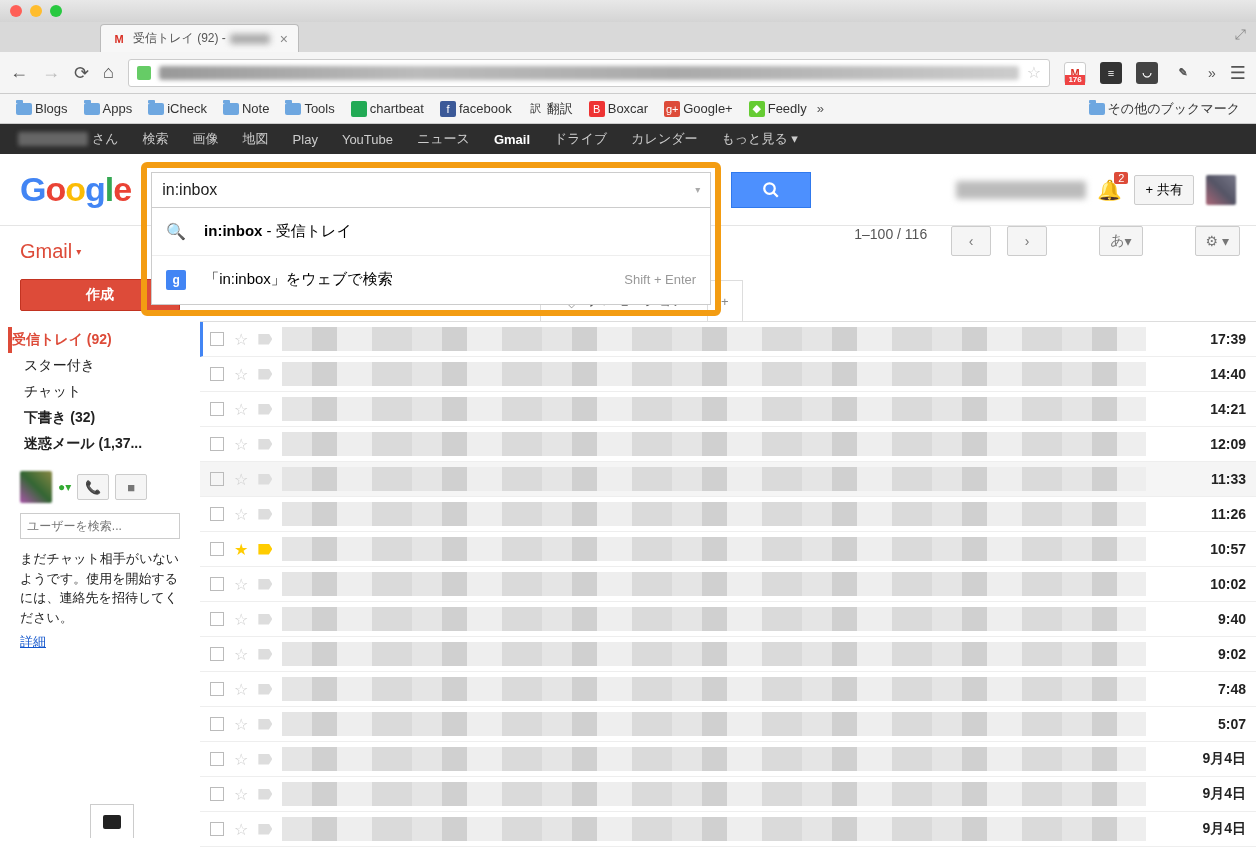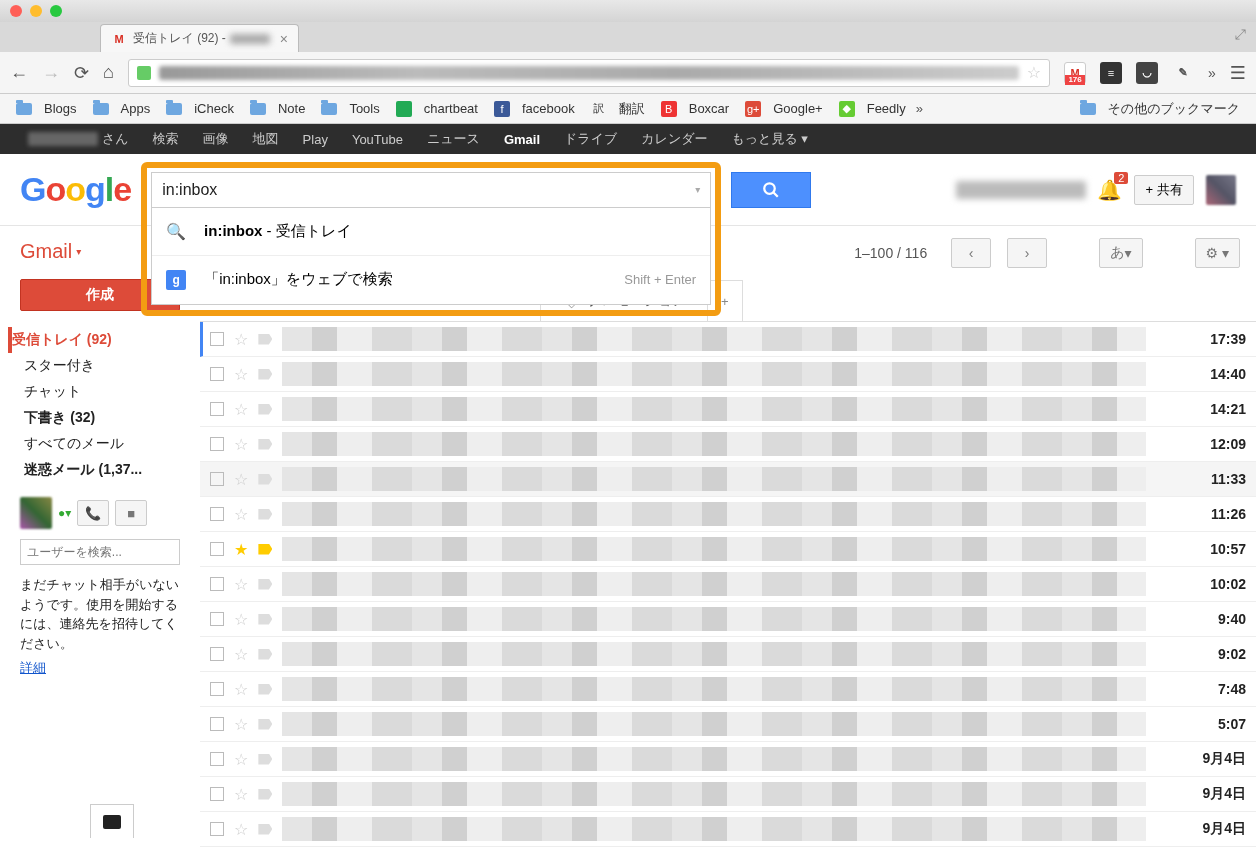--- a/index.html
+++ b/index.html
@@ -25,29 +25,29 @@
 .omnibox { flex:1; height:28px; background:#fff; border:1px solid #ccc; border-radius:3px; display:flex; align-items:center; padding:0 8px; gap:8px; }
 .lock-ic { width:14px; height:14px; background:#6c6; border-radius:2px; }
 .url-blur { flex:1; height:14px; background:linear-gradient(90deg,#999 0%,#bbb 30%,#aaa 60%,#ccc 100%); filter:blur(2px); border-radius:3px; }
 .star-ic { color:#ccc; font-size:16px; }
 .ext-ic { width:22px; height:22px; border-radius:3px; display:inline-flex; align-items:center; justify-content:center; font-size:11px; font-weight:bold; }
 .gmail-ic { background:#fff; border:1px solid #ccc; position:relative; }
 .gmail-ic::before { content:"M"; color:#d93025; font-weight:bold; }
 .gmail-ic .badge { position:absolute; bottom:-2px; left:0; right:0; background:#ef4444; color:#fff; font-size:8px; text-align:center; line-height:10px; }
 
 .bookmarks { height:30px; background:#f5f5f5; border-bottom:1px solid #ccc; display:flex; align-items:center; padding:0 10px; gap:4px; font-size:13px; color:#333; }
-.bm { display:flex; align-items:center; gap:12px; padding:2px 6px; cursor:pointer; }
+.bm { display:flex; align-items:center; gap:3px; padding:2px 6px; cursor:pointer; }
 .bm .folder { width:16px; height:12px; background:#6ea7e0; border-radius:2px; position:relative; }
 .bm .folder::before { content:""; position:absolute; top:-3px; left:0; width:7px; height:3px; background:#6ea7e0; border-radius:1px 1px 0 0; }
 .bm-ic { width:16px; height:16px; display:inline-flex; align-items:center; justify-content:center; font-size:11px; border-radius:2px; }
 .bm-spacer { flex:1; }
 .bm-more { color:#555; }
 
 
-.gbar { height:30px; background:#2d2d2d; color:#ccc; display:flex; align-items:center; padding:0 28px; gap:24px; font-size:13px; }
+.gbar { height:30px; background:#2d2d2d; color:#ccc; display:flex; align-items:center; padding:0 18px; gap:24px; font-size:13px; }
 .gbar .blur { width:70px; height:14px; background:#666; filter:blur(2px); border-radius:2px; }
 .gbar-link { cursor:pointer; }
 .gbar-link.active { color:#fff; font-weight:bold; }
 
 
 .ghdr { height:72px; background:#fff; display:flex; align-items:center; padding:0 20px; gap:20px; position:relative; border-bottom:1px solid #e5e5e5; }
 .glogo { font-family:Georgia,serif; font-size:34px; font-weight:bold; letter-spacing:-1px; }
 .glogo span:nth-child(1){color:#4285F4;} .glogo span:nth-child(2){color:#EA4335;} .glogo span:nth-child(3){color:#FBBC05;} .glogo span:nth-child(4){color:#4285F4;} .glogo span:nth-child(5){color:#34A853;} .glogo span:nth-child(6){color:#EA4335;}
 
 .searchbox-wrap { position:relative; margin-left:0; }
@@ -85,21 +85,21 @@
 .hangout-row .av { width:32px; height:32px; background:linear-gradient(45deg,#a5a,#363,#884); filter:blur(1px); border-radius:2px; }
 .hstatus { color:#3a3; font-size:12px; }
 .hbtn { width:32px; height:26px; border:1px solid #ccc; background:#f5f5f5; display:inline-flex; align-items:center; justify-content:center; color:#777; border-radius:2px; }
 .usearch { width:160px; height:26px; border:1px solid #ccc; padding:0 6px; font-size:12px; color:#999; margin-top:10px; background:#fff; }
 .hangout-txt { font-size:13px; color:#222; margin-top:10px; line-height:1.5; }
 .detail-link { color:#1155cc; font-size:13px; cursor:pointer; margin-top:6px; display:inline-block; text-decoration:underline; }
 .chat-fab { position:fixed; left:90px; bottom:10px; width:44px; height:34px; background:#fff; border:1px solid #ccc; border-bottom:none; display:flex; align-items:center; justify-content:center; }
 .chat-fab::before { content:""; width:18px; height:14px; background:#222; border-radius:2px; }
 
 .main { flex:1; display:flex; flex-direction:column; }
-.toolbar { height:54px; display:flex; align-items:center; padding:0 16px; gap:16px; justify-content:flex-end; }
+.toolbar { height:54px; display:flex; padding:0 16px; gap:16px; justify-content:flex-end; }
 .pager-txt { font-size:14px; color:#555; margin-right:8px; }
 .tbtn { border:1px solid #ccc; background:#f5f5f5; height:30px; min-width:40px; display:inline-flex; align-items:center; justify-content:center; color:#777; font-size:14px; padding:0 10px; border-radius:2px; cursor:pointer; }
 
 .tabs { display:flex; border-bottom:1px solid #ddd; height:42px; align-items:stretch; padding-left:340px; }
 .tab-item { display:flex; align-items:center; gap:8px; padding:0 20px; border:1px solid #ddd; border-bottom:none; margin-right:-1px; font-size:14px; color:#555; background:#fff; cursor:pointer; }
 .tab-item .tic { color:#888; }
 .tab-plus { width:36px; display:flex; align-items:center; justify-content:center; border:1px solid #ddd; border-bottom:none; color:#888; cursor:pointer; }
 
 .rows { flex:1; overflow:hidden; }
 .row { height:35px; display:flex; align-items:center; border-bottom:1px solid #eee; padding:0 10px; gap:10px; }
@@ -260,21 +260,20 @@
 <div class="content">
 
   <aside class="sidebar">
     <div class="gmail-lbl">Gmail</div>
     <div class="compose">作成</div>
     <ul class="navlist" id="navlist">
         <li class="sel bold">受信トレイ (92)</li>
         <li>スター付き</li>
         <li>チャット</li>
         <li class="bold">下書き (32)</li>
-        <li>すべてのメール</li>
         <li class="bold">迷惑メール (1,37...</li>
       </ul>
     <div class="hangout-row">
       <span class="av"></span>
       <span class="hstatus">●▾</span>
       <span class="hbtn">📞</span>
       <span class="hbtn">■</span>
     </div>
     <input class="usearch" placeholder="ユーザーを検索..." style="">
     <div class="hangout-txt">まだチャット相手がいないようです。使用を開始するには、連絡先を招待してください。</div>

